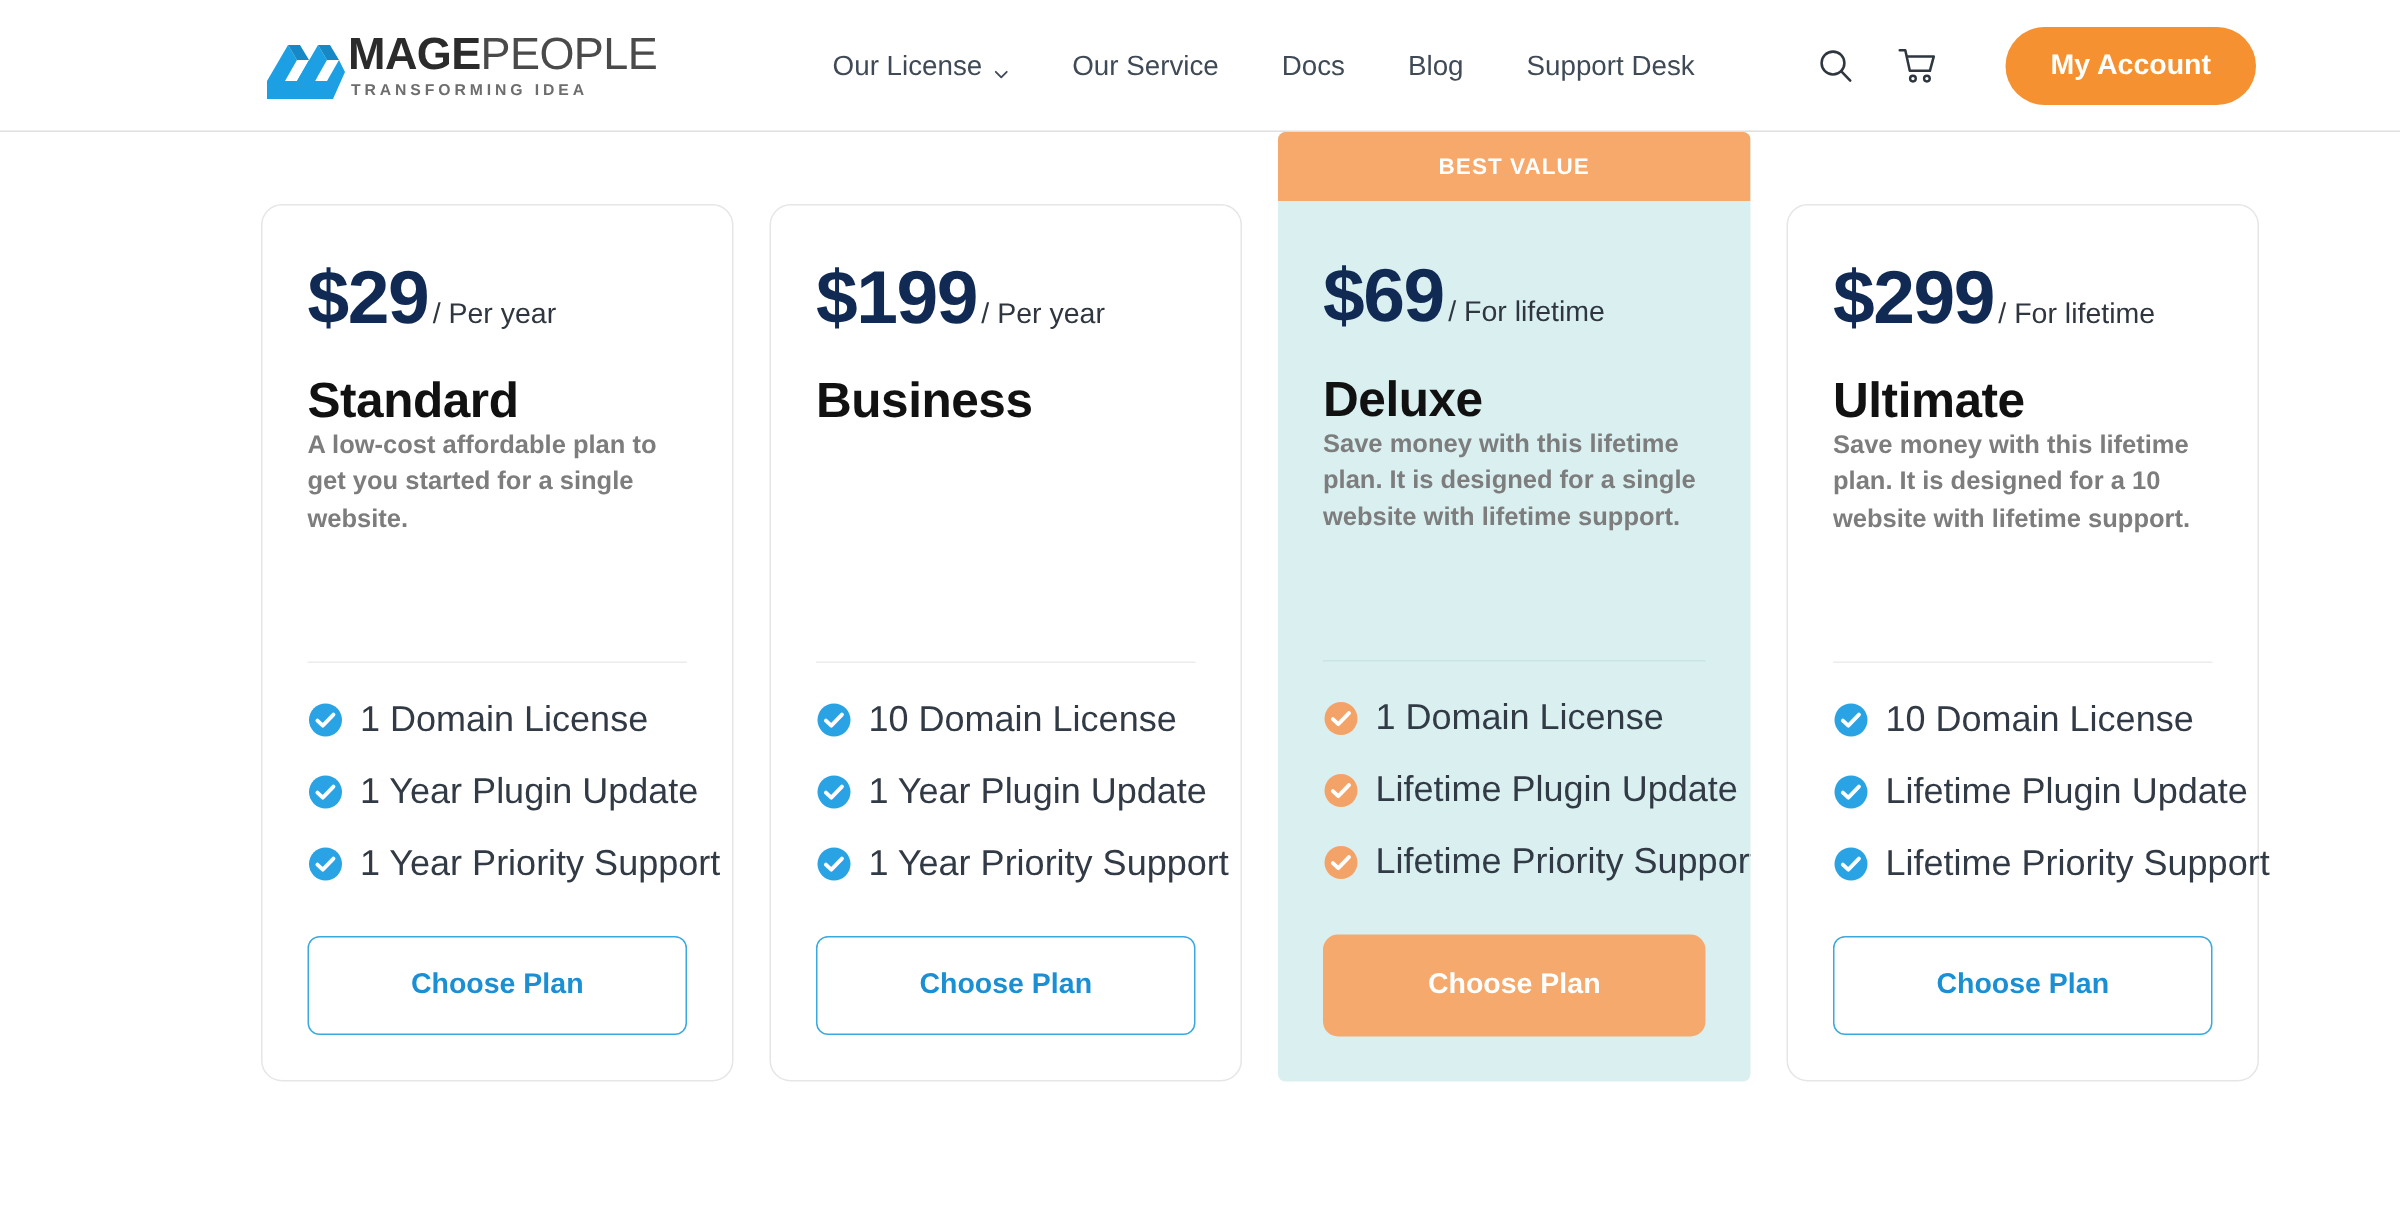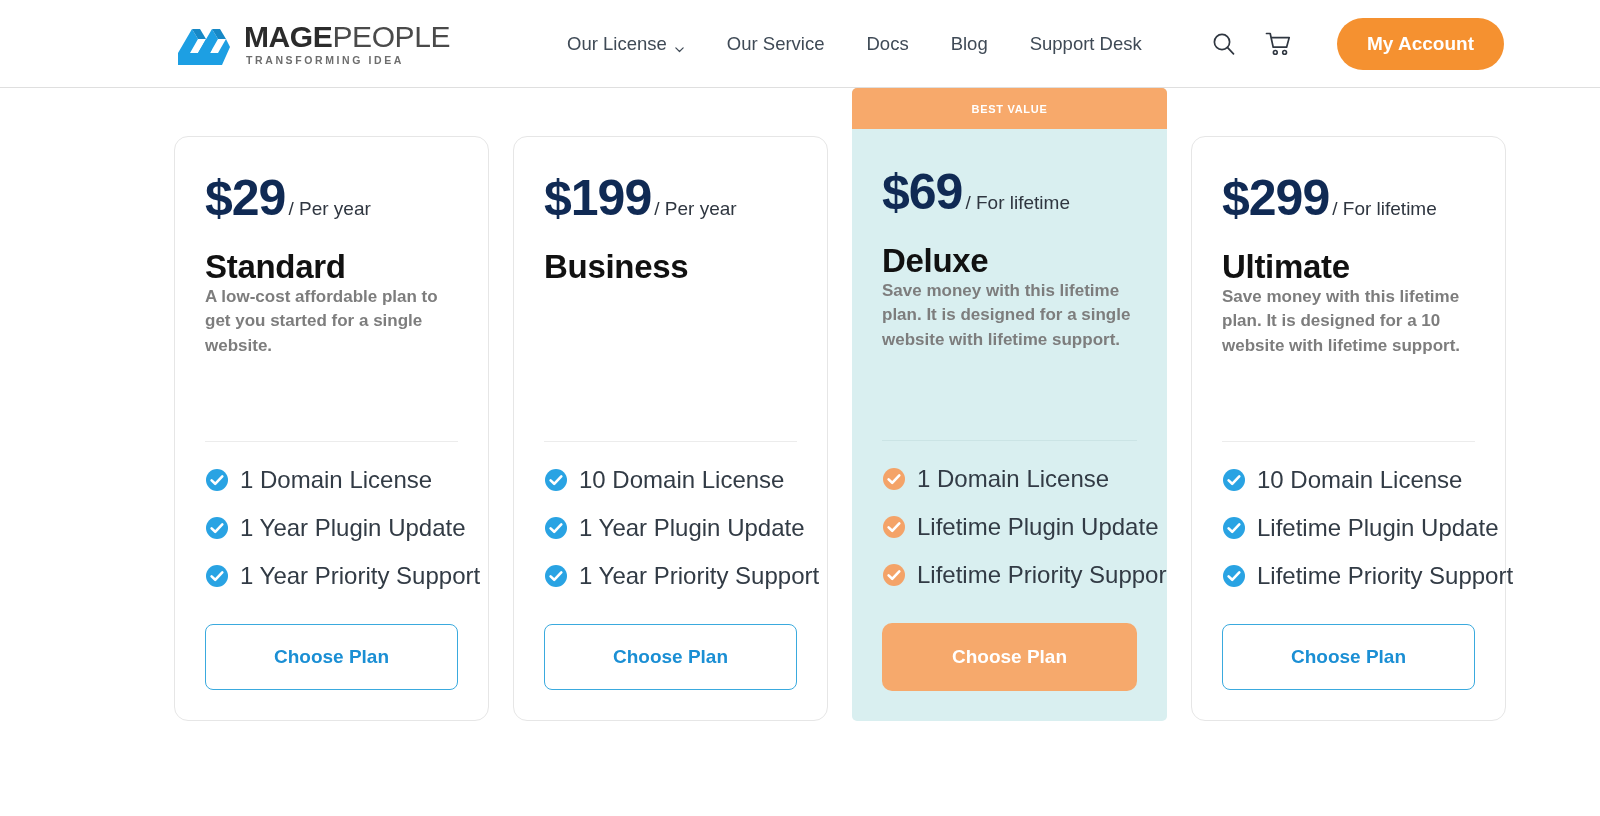--- a/index.html
+++ b/index.html
@@ -23,23 +23,23 @@
   .site-header::after {
     content: "";
     position: absolute;
     left: 0; right: 0; bottom: -4px;
     height: 4px;
     background: linear-gradient(to bottom, rgba(0,0,0,0.045), rgba(0,0,0,0));
   }
 
   .logo-wrap {
     display: flex;
-    align-items: center;
+    align-items: flex-end;
     margin-left: 176px;
-    gap: 12px;
+    gap: 0;
   }
   .logo-mark { width: 56px; height: 42px; display: block; }
   .logo-text { display: flex; flex-direction: column; justify-content: center; }
   .logo-title {
     font-size: 30px;
     letter-spacing: -0.4px;
     line-height: 1.04;
     color: #3b3b3b;
     white-space: nowrap;
   }
@@ -133,21 +133,21 @@
     border-radius: 5px;
     background: #d9eff0;
     padding-top: 0;
     overflow: hidden;
     min-height: 633px;
   }
   .best-badge {
     background: #f7a96b;
     color: #ffffff;
     text-align: center;
-    font-size: 11px;
+    font-size: 15px;
     font-weight: 700;
     letter-spacing: 0.7px;
     padding: 15px 0 14px 0;
     margin: 0 -30px 0 -30px;
   }
   .featured .inner-pad { padding-top: 38px; }
 
   .price-line {
     display: flex;
     align-items: baseline;

